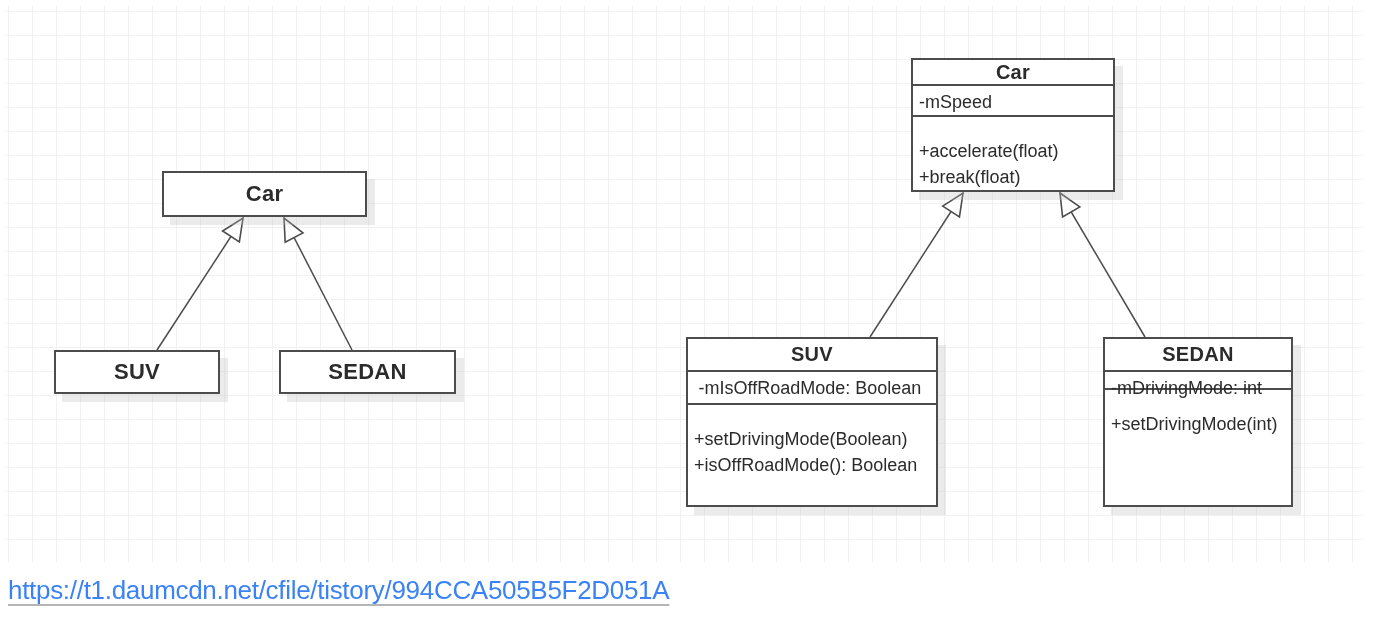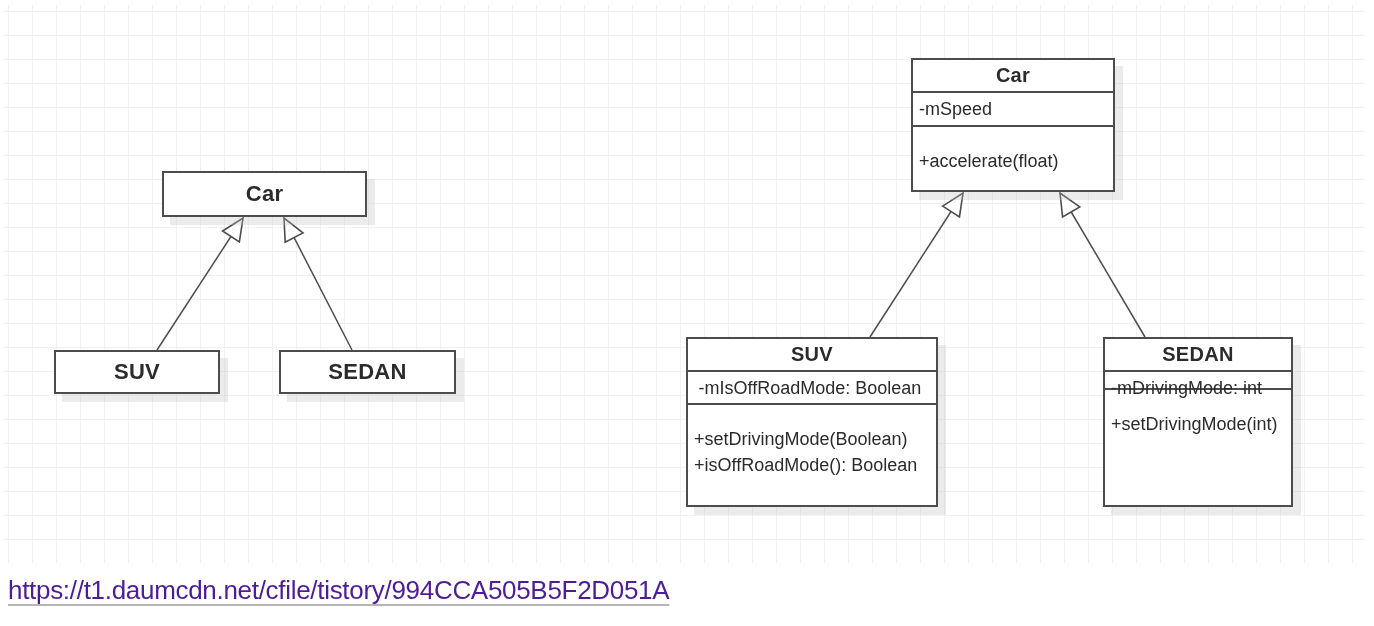--- a/index.html
+++ b/index.html
@@ -109,21 +109,21 @@
 
   
   .caption {
     position: absolute;
     left: 8px;
     top: 575px;
     z-index: 3;
   }
   .caption a {
     font-size: 26px;
-    color: #4c1d95;
+    color: #3b82f6;
     text-decoration: underline;
     text-decoration-color: #b5b5b5;
     text-underline-offset: 5px;
     letter-spacing: -0.3px;
   }
 </style>
 </head>
 <body>
 
 <div class="page">
@@ -151,20 +151,21 @@
       <span>SEDAN</span>
     </div>
 
     <div class="cbox box-r-car">
       <div class="title">Car</div>
       <div class="attrs">
         <div>-mSpeed</div>
       </div>
       <div class="methods">
         <div>+accelerate(float)</div>
+        <div>+break(float)</div>
       </div>
     </div>
 
     <div class="cbox box-r-suv">
       <div class="title">SUV</div>
       <div class="attrs">
         <div>-mIsOffRoadMode: Boolean</div>
       </div>
       <div class="methods">
         <div>+setDrivingMode(Boolean)</div>

